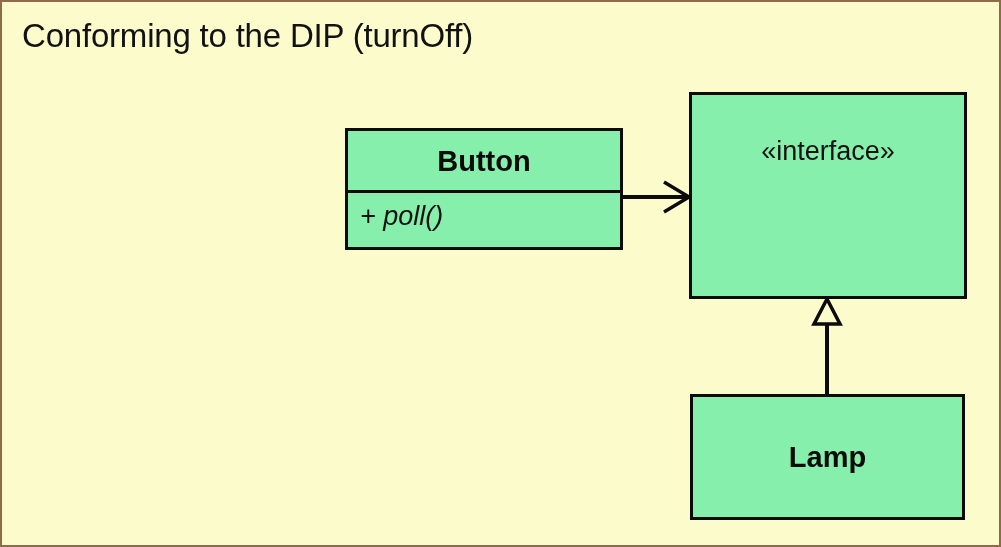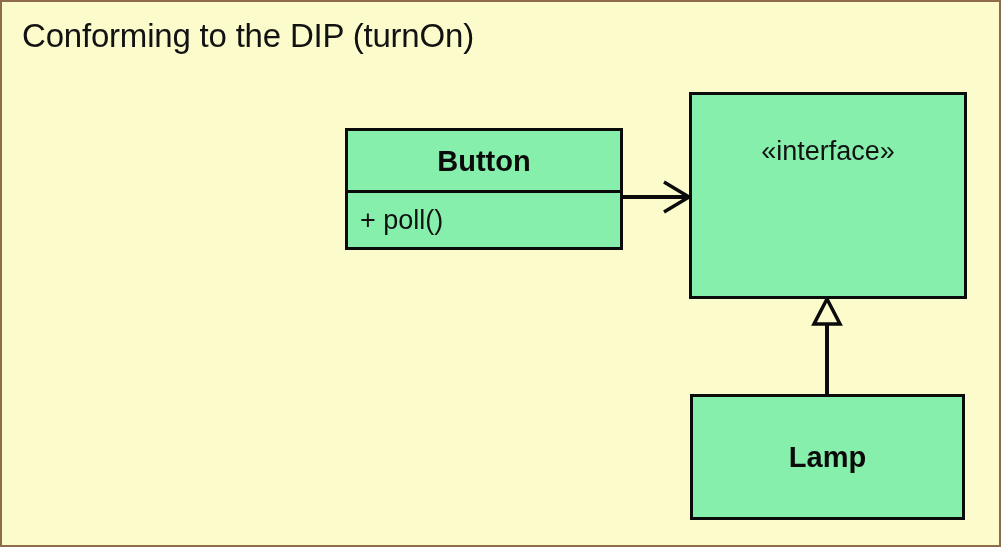--- a/index.html
+++ b/index.html
@@ -60,21 +60,22 @@
     font-size: 29px;
     line-height: 34px;
     color: #0b0b0b;
     font-weight: 700;
     white-space: nowrap;
   }
   .uml-members {
     padding: 4px 0 4px 12px;
     display: flex;
     flex-direction: column;
-    justify-content: center;
+    justify-content: flex-start;
+    font-style: italic;
   }
   .uml-member {
     font-size: 27px;
     line-height: 38px;
     color: #121212;
     font-weight: 400;
     white-space: nowrap;
   }
 
   
@@ -97,21 +98,21 @@
     width: 1001px;
     height: 547px;
     pointer-events: none;
   }
 </style>
 </head>
 <body>
 
 <div id="slide">
 
-  <div id="slide-title">Conforming to the DIP (turnOn)</div>
+  <div id="slide-title">Conforming to the DIP (turnOff)</div>
 
   <svg id="connectors" viewBox="0 0 1001 547" width="1001" height="547" aria-hidden="true">
 
     <g>
       <line x1="621" y1="195" x2="685" y2="195" stroke="#0b0b0b" stroke-width="3.5" shape-rendering="crispEdges"></line>
       <polyline points="662,180 687,195 662,210" fill="none" stroke="#0b0b0b" stroke-width="3.5" stroke-linecap="butt" stroke-linejoin="miter"></polyline>
     </g>
 
     <g>
       <line x1="825" y1="400" x2="825" y2="322" stroke="#0b0b0b" stroke-width="4" shape-rendering="crispEdges"></line>

